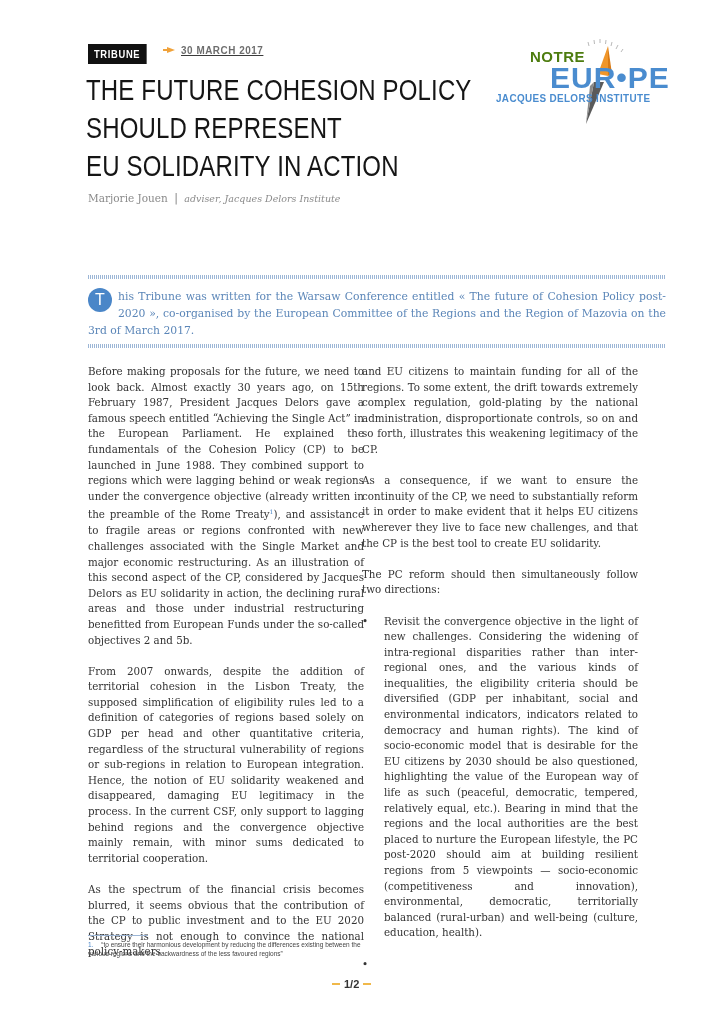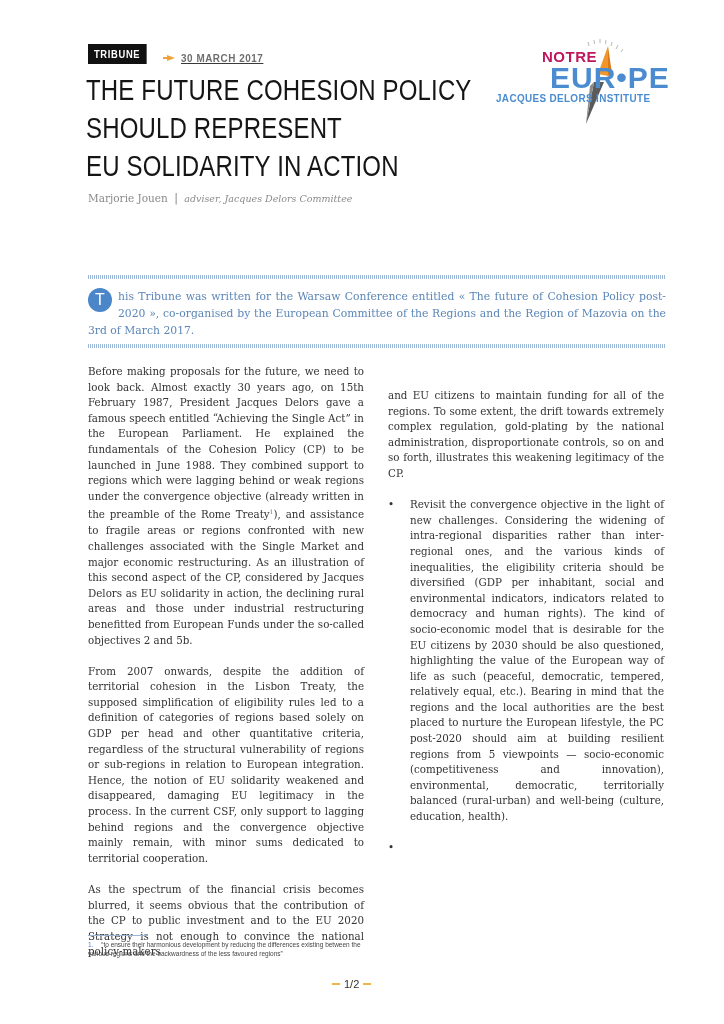--- a/index.html
+++ b/index.html
@@ -1,60 +1,60 @@
 <!DOCTYPE html>
 <html><head>
   <meta charset="utf-8">
   <style>
     * { margin: 0; padding: 0; box-sizing: border-box; }
     html, body { width: 724px; height: 1024px; background: #ffffff; overflow: hidden; }
     body { position: relative; font-family: "DejaVu Serif", serif; color: #3a3a3a; }
 
-    .header-meta { position: absolute; left: 88px; top: 44px; height: 20px; display: flex; align-items: flex-end; }
+    .header-meta { position: absolute; left: 88px; top: 44px; height: 20px; display: flex; align-items: flex-start; }
     .tribune-badge { background: #111; color: #fff; font-family: "Liberation Sans", sans-serif; font-weight: bold; font-size: 11px; letter-spacing: 0.8px; padding: 3px 7px; line-height: 14px; transform: scaleX(0.85); transform-origin: left center; }
     .date-wrap { display: flex; align-items: center; margin-left: 0px; text-decoration: underline; }
     .date-arrow { width: 0; height: 0; border-top: 3px solid transparent; border-bottom: 3px solid transparent; border-left: 8px solid #f0a23a; margin-right: 1px; }
     .date-line { width: 4px; height: 2px; background: #f0a23a; margin-right: 4px; }
     .date-text { font-family: "Liberation Sans", sans-serif; font-weight: bold; font-size: 11px; color: #6e6e6e; letter-spacing: 0.6px; transform: scaleX(0.9); transform-origin: left center; }
 
     .title { position: absolute; left: 86px; top: 71px; font-family: "Liberation Sans", sans-serif; font-size: 30px; line-height: 38px; color: #151515; letter-spacing: 0.2px; transform: scaleX(0.8); transform-origin: left top; white-space: nowrap; }
     .title div { white-space: nowrap; }
 
     .byline { position: absolute; left: 88px; top: 192px; font-size: 10.5px; color: #8a8a8a; white-space: nowrap; }
     .byline .author { font-weight: normal; color: #8a8a8a; }
     .byline .sep { color: #999; font-weight: bold; margin: 0 3px; }
     .byline .role { font-style: italic; font-size: 9.5px; }
 
     .logo { position: absolute; left: 490px; top: 36px; width: 190px; height: 90px; }
-    .logo .notre { position: absolute; left: 52px; top: 12px; font-family: "Liberation Sans", sans-serif; font-weight: bold; font-size: 15px; color: #be185d; letter-spacing: 0.5px; }
+    .logo .notre { position: absolute; left: 40px; top: 12px; font-family: "Liberation Sans", sans-serif; font-weight: bold; font-size: 15px; color: #4d7c0f; letter-spacing: 0.5px; }
     .logo .europe { position: absolute; left: 40px; top: 25px; font-family: "Liberation Sans", sans-serif; font-weight: bold; font-size: 30px; color: #4a8ccf; letter-spacing: 1px; margin-left: 20px; }
     .logo .institute { position: absolute; left: 6px; top: 56px; font-family: "Liberation Sans", sans-serif; font-weight: bold; font-size: 11px; color: #4a8ccf; letter-spacing: 0.4px; white-space: nowrap; transform: scaleX(0.9); transform-origin: left top; }
     .logo svg { position: absolute; left: 0; top: 0; }
 
     .dotted { position: absolute; left: 88px; width: 578px; height: 4px; background-image: repeating-linear-gradient(90deg, #9cb6d6 0px, #9cb6d6 1px, transparent 1px, transparent 2px); }
     .dotted.top { top: 275px; }
     .dotted.bottom { top: 344px; }
 
     .intro { position: absolute; left: 88px; top: 288px; width: 578px; font-size: 10.8px; line-height: 17px; color: #5b86b8; text-align: justify; }
     .drop-cap { float: left; width: 24px; height: 24px; border-radius: 50%; background: #4a86c8; color: #fff; font-family: "Liberation Sans", sans-serif; font-size: 16px; line-height: 24px; text-align: center; margin: 0 6px 0 0; }
 
     .col { position: absolute; width: 276px; font-size: 10.3px; line-height: 15.6px; color: #333; text-align: justify; hyphens: none; }
     .col.left { left: 88px; top: 364px; }
-    .col.right { left: 388px; top: 364px; width: 276px; margin-top: 24px; }
+    .col.right { left: 362px; top: 364px; width: 276px; }
     .col p { margin-bottom: 15.6px; }
     .col sup { font-size: 6px; color: #4a86c8; }
     .bullets { list-style: none; }
     .bullets li { position: relative; padding-left: 22px; margin-bottom: 15.6px; }
     .bullets li .bullet { position: absolute; left: 0; top: 0; }
 
     .fn-rule { position: absolute; left: 88px; top: 935px; width: 60px; height: 1px; background: #9cb6d6; }
     .footnote { position: absolute; left: 88px; top: 940px; width: 276px; font-family: "Liberation Sans", sans-serif; font-size: 6.5px; line-height: 9px; color: #444; }
     .footnote .num { color: #4a86c8; margin-right: 6px; }
 
-    .pager { position: absolute; left: 332px; top: 978px; display: flex; align-items: center; gap: 4px; font-family: "Liberation Sans", sans-serif; font-weight: normal; font-size: 11px; color: #333; }
+    .pager { position: absolute; left: 332px; top: 978px; display: flex; align-items: center; gap: 4px; font-family: "Liberation Sans", sans-serif; font-weight: bold; font-size: 11px; color: #333; }
     .pager .dash { width: 8px; height: 2px; background: #f0b84a; }
   </style>
 </head>
 <body>
 
 <div class="header-meta">
   <span class="tribune-badge">TRIBUNE</span>
   <span class="date-wrap">
     <span class="date-line" style="margin-left:6px;"></span>
     <span class="date-arrow" style="margin-left:-4px;margin-right:6px;"></span>
@@ -64,21 +64,21 @@
 
 <div class="title">
   <div>THE FUTURE COHESION POLICY</div>
   <div>SHOULD REPRESENT</div>
   <div>EU SOLIDARITY IN ACTION</div>
 </div>
 
 <div class="byline">
   <span class="author">Marjorie Jouen</span>
   <span class="sep">|</span>
-  <span class="role">adviser, Jacques Delors Committee</span>
+  <span class="role">adviser, Jacques Delors Institute</span>
 </div>
 
 <div class="logo">
   <svg width="190" height="90">
 
     <g stroke="#b9b9b9" stroke-width="1">
       <line x1="98" y1="6" x2="99" y2="10"></line>
       <line x1="104" y1="4" x2="104.5" y2="8"></line>
       <line x1="110" y1="3" x2="110" y2="7"></line>
       <line x1="116" y1="4" x2="115.5" y2="8"></line>
@@ -106,20 +106,22 @@
 <div class="dotted bottom"></div>
 
 <div class="col left">
   <p><span>Before making proposals for the future, we need to look back. Almost exactly 30 years ago, on 15th February 1987, President Jacques Delors gave a famous speech entitled “Achieving the Single Act” in the European Parliament. He explained the fundamentals of the Cohesion Policy (CP) to be launched in June 1988. They combined support to regions which were lagging behind or weak regions under the convergence objective (already written in the preamble of the Rome Treaty</span><sup>1</sup><span>), and assistance to fragile areas or regions confronted with new challenges associated with the Single Market and major economic restructuring. As an illustration of this second aspect of the CP, considered by Jacques Delors as EU solidarity in action, the declining rural areas and those under industrial restructuring benefitted from European Funds under the so-called objectives 2 and 5b.</span></p>
   <p>From 2007 onwards, despite the addition of territorial cohesion in the Lisbon Treaty, the supposed simplification of eligibility rules led to a definition of categories of regions based solely on GDP per head and other quantitative criteria, regardless of the structural vulnerability of regions or sub-regions in relation to European integration. Hence, the notion of EU solidarity weakened and disappeared, damaging EU legitimacy in the process. In the current CSF, only support to lagging behind regions and the convergence objective mainly remain, with minor sums dedicated to territorial cooperation.</p>
   <p>As the spectrum of the financial crisis becomes blurred, it seems obvious that the contribution of the CP to public investment and to the EU 2020 Strategy is not enough to convince the national policy-makers</p>
 </div>
 
 <div class="col right">
   <p>and EU citizens to maintain funding for all of the regions. To some extent, the drift towards extremely complex regulation, gold-plating by the national administration, disproportionate controls, so on and so forth, illustrates this weakening legitimacy of the CP.</p>
+  <p>As a consequence, if we want to ensure the continuity of the CP, we need to substantially reform it in order to make evident that it helps EU citizens wherever they live to face new challenges, and that the CP is the best tool to create EU solidarity.</p>
+  <p>The PC reform should then simultaneously follow two directions:</p>
   <ul class="bullets">
     <li>
       <span class="bullet">•</span>
       <span>Revisit the convergence objective in the light of new challenges. Considering the widening of intra-regional disparities rather than inter-regional ones, and the various kinds of inequalities, the eligibility criteria should be diversified (GDP per inhabitant, social and environmental indicators, indicators related to democracy and human rights). The kind of socio-economic model that is desirable for the EU citizens by 2030 should be also questioned, highlighting the value of the European way of life as such (peaceful, democratic, tempered, relatively equal, etc.). Bearing in mind that the regions and the local authorities are the best placed to nurture the European lifestyle, the PC post-2020 should aim at building resilient regions from 5 viewpoints — socio-economic (competitiveness and innovation), environmental, democratic, territorially balanced (rural-urban) and well-being (culture, education, health).</span>
     </li>
     <li>
       <span class="bullet">•</span>
     </li>
   </ul>
 </div>

